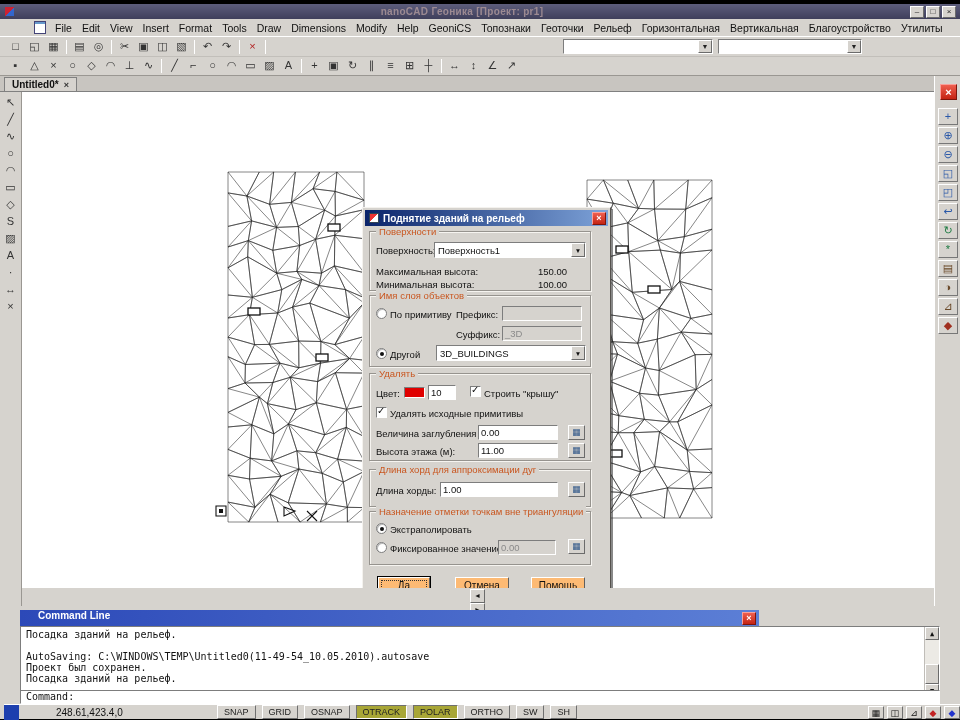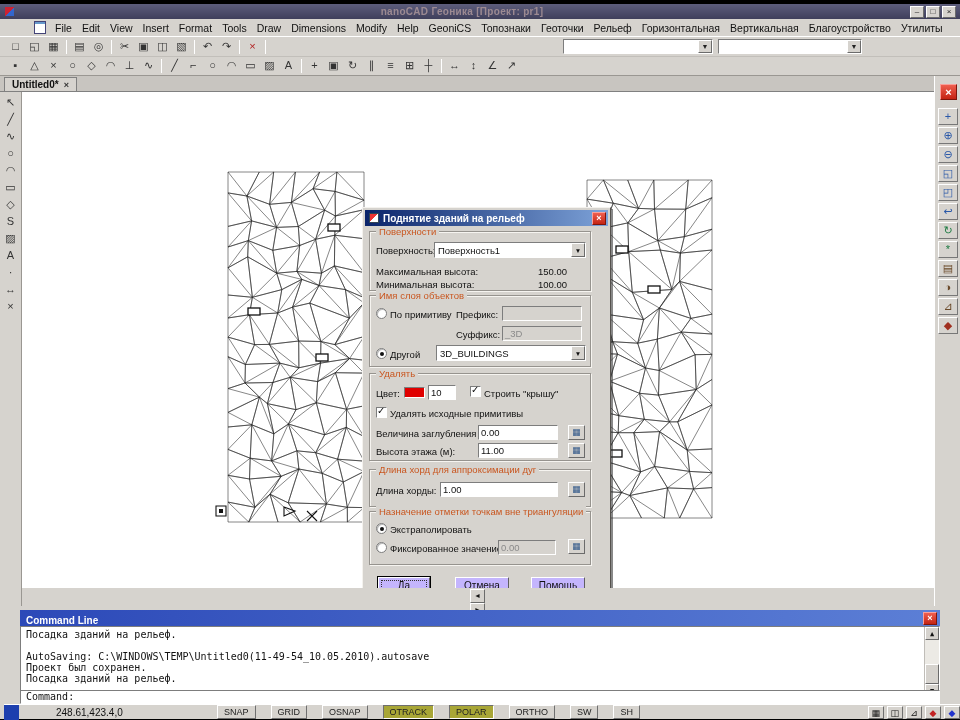--- a/index.html
+++ b/index.html
@@ -66,23 +66,23 @@
     font-size:7px;line-height:12px;text-align:center;margin-right:1px;}
   #ltabs{display:flex;height:16px;align-items:stretch;margin-left:2px;}
   .ltab{font-size:10px;padding:1px 10px;border:1px solid #808080;background:#cac7c2;margin-right:-1px;}
   .ltab.active{background:#fff;font-weight:bold;}
   #hscroll{flex:1;height:14px;margin-left:8px;background:#eceae5;border:1px solid #c0bdb8;display:flex;align-items:stretch;}
   .sba{width:14px;background:#d6d3ce;border:1px solid;border-color:#fff #6b6b6b #6b6b6b #fff;
     font-size:7px;line-height:12px;text-align:center;flex:0 0 auto;}
   .sbthumb{width:45%;background:#d6d3ce;border:1px solid;border-color:#fff #6b6b6b #6b6b6b #fff;}
 
   
-  #cmd-header{position:absolute;left:20px;top:610px;width:920px;height:16px;
+  #cmd-header{position:absolute;left:20px;top:610px;width:739px;height:16px;
     background:linear-gradient(90deg,#2c49b8,#5c7fd6);color:#fff;font-size:10px;font-weight:bold;
-    display:flex;align-items:flex-end;padding-left:6px;}
+    display:flex;align-items:flex-start;padding-left:18px;}
   #cmd-header .redx{position:absolute;right:3px;top:2px;}
   #cmd-text{position:absolute;left:20px;top:626px;width:920px;height:72px;background:#fff;
     border:1px solid;border-color:#7d7d7d #fff #fff #7d7d7d;
     font-family:"DejaVu Sans Mono",monospace;font-size:10px;}
   #cmd-lines{padding:2px 5px;line-height:11px;}
   .vscroll{position:absolute;right:0;top:0;width:15px;height:100%;background:#eceae5;border-left:1px solid #c0bdb8;}
   .vscroll .sba{position:absolute;left:0;width:14px;height:13px;}
   .vscroll .sba.top{top:0;}
   .vscroll .sba.bot{bottom:0;}
   .vthumb{position:absolute;left:0;bottom:13px;width:14px;height:20px;background:#d6d3ce;
@@ -90,21 +90,21 @@
   #cmd-prompt{position:absolute;left:20px;top:690px;width:920px;height:14px;background:#fff;
     border:1px solid;border-color:#7d7d7d #fff #fff #7d7d7d;
     font-family:"DejaVu Sans Mono",monospace;font-size:10px;line-height:12px;padding-left:5px;}
 
   
   #statusbar{position:absolute;left:4px;top:704px;width:960px;height:15px;background:#d6d3ce;
     border-top:1px solid #fff;display:flex;align-items:center;gap:27px;}
   #sb-corner{width:15px;height:15px;background:#1d3fae;}
   #coords{font-size:10px;margin-left:10px;min-width:118px;}
   #stg{display:flex;margin-left:16px;}
-  .stg{font-size:9px;padding:1px 6px;margin-right:15px;background:#d6d3ce;border:1px solid;
+  .stg{font-size:9px;padding:1px 6px;margin-right:6px;background:#d6d3ce;border:1px solid;
     border-color:#fff #6f6f6f #6f6f6f #fff;color:#222;}
   .stg.on{background:#a8a636;border-color:#6f6f6f #fff #fff #6f6f6f;}
   #sic{position:absolute;right:4px;display:flex;gap:3px;}
   .sic{width:16px;height:13px;font-size:9px;line-height:12px;text-align:center;
     border:1px solid;border-color:#fff #6f6f6f #6f6f6f #fff;background:#d6d3ce;}
 
   
   .redx{width:14px;height:13px;background:linear-gradient(180deg,#ef5f4f,#c42313);
     border:1px solid;border-color:#f9a09a #7d150c #7d150c #f9a09a;color:#fff;font-weight:bold;
     font-size:9px;line-height:11px;text-align:center;}
@@ -136,21 +136,21 @@
     border-color:#fff #6b6b6b #6b6b6b #fff;font-size:9px;line-height:13px;text-align:center;color:#345a8a;}
   .chk{position:absolute;width:11px;height:11px;background:#fff;border:1px solid;
     border-color:#7d7d7d #fff #fff #7d7d7d;}
   .chk .tick{position:absolute;left:0;top:-3px;font-size:10px;visibility:hidden;}
   .chk.on .tick{visibility:visible;}
   .rad{position:absolute;width:11px;height:11px;border-radius:50%;background:#fff;
     border:1px solid #7d7d7d;box-shadow:inset 1px 1px 0 #bbb;}
   .rad.on::after{content:"";position:absolute;left:3px;top:3px;width:4px;height:4px;border-radius:50%;background:#111;}
   .swatch{position:absolute;width:21px;height:11px;background:#e00000;border:1px solid;
     border-color:#7d7d7d #fff #fff #7d7d7d;}
-  .pbtn{position:absolute;height:17px;background:#c4b5fd;border:1px solid;
+  .pbtn{position:absolute;height:17px;background:#fdba74;border:1px solid;
     border-color:#fff #5f5f5f #5f5f5f #fff;font-size:10px;text-align:center;line-height:15px;}
   .pbtn.def{box-shadow:0 0 0 1px #000;outline:1px dotted #333;outline-offset:-4px;}
 </style>
 </head>
 <body>
 
 <div id="backplate"></div>
 
 <div id="titlebar">
   <span class="app-ico"></span>

